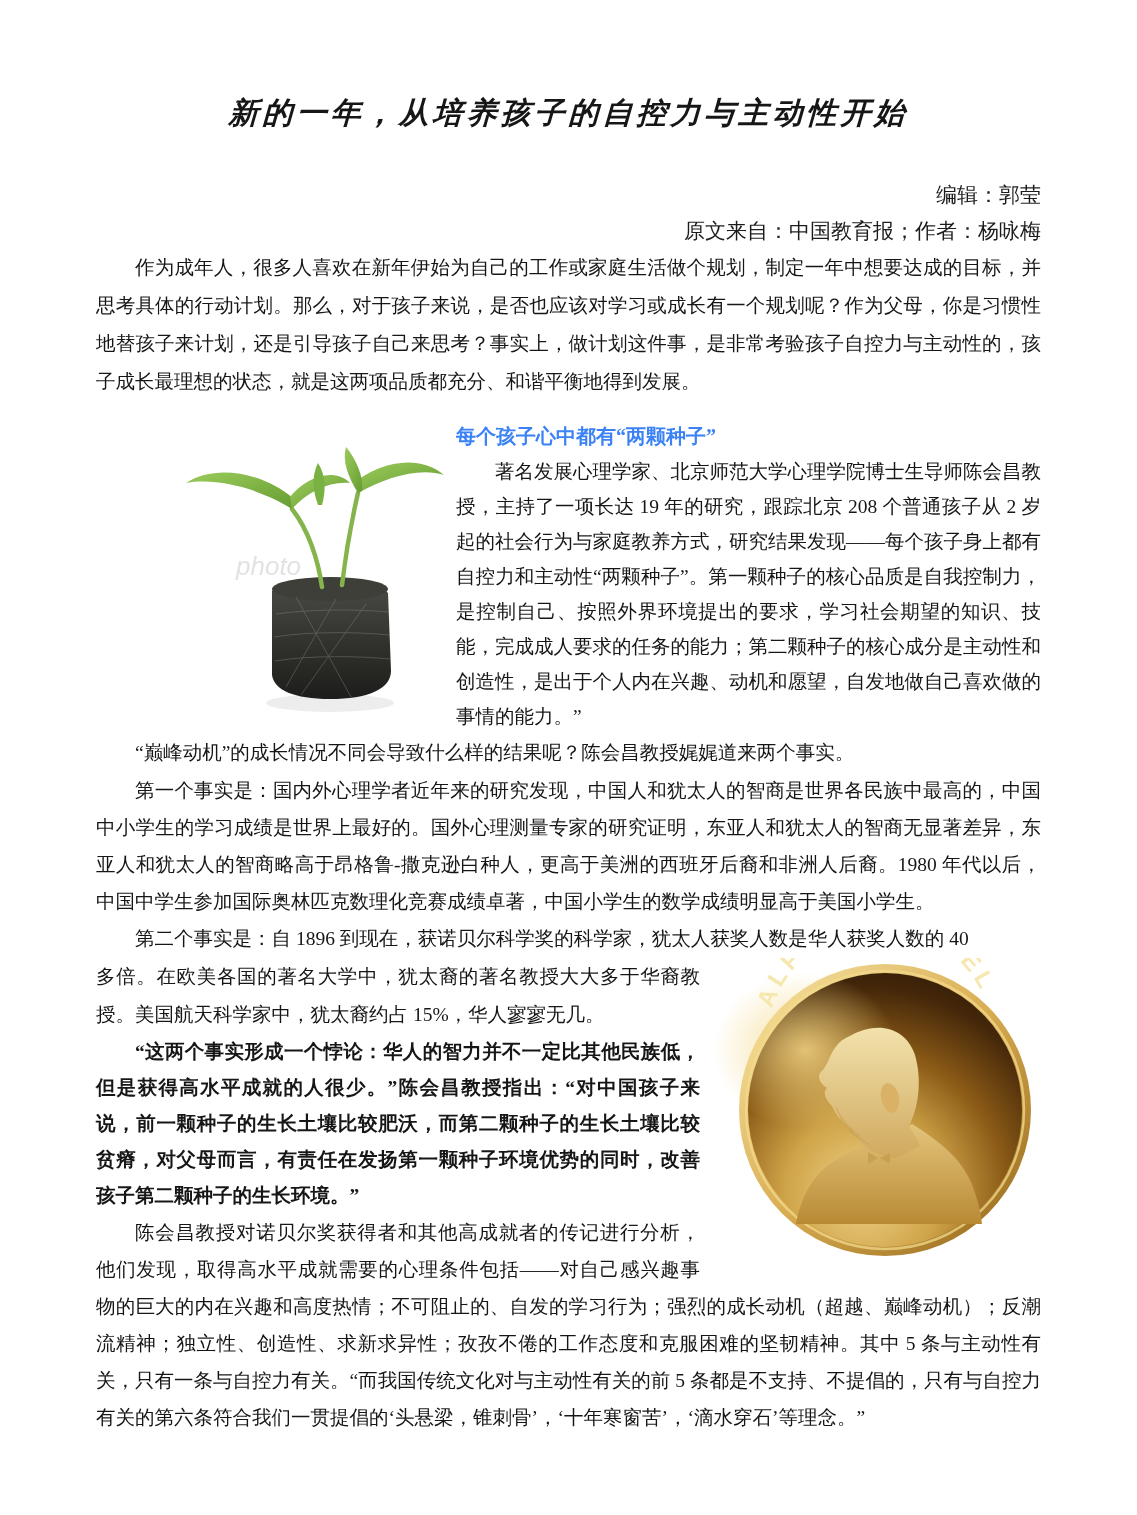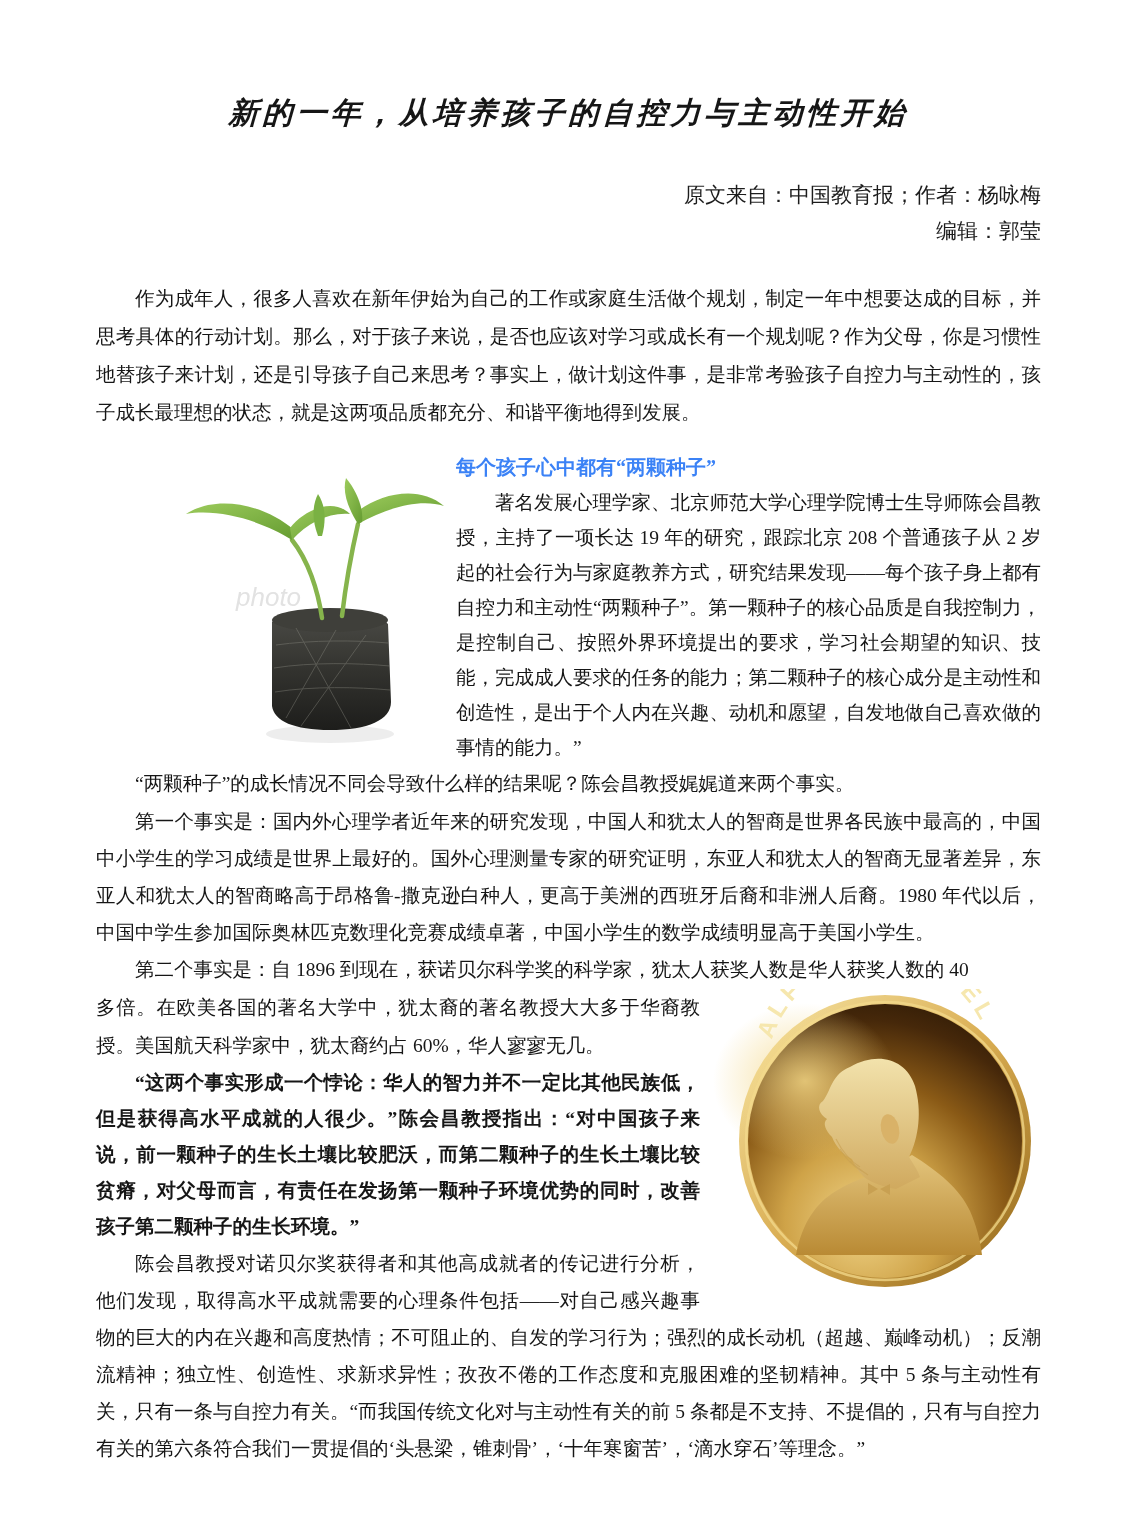--- a/index.html
+++ b/index.html
@@ -33,21 +33,21 @@
 
   p{margin:0;}
   .body-text{
     font-size:19.5px;
     text-align:justify;
     text-justify:inter-ideograph;
     color:#161616;
   }
   .indent{text-indent:2em;}
 
-  .intro{margin-top:31px;line-height:38px;}
+  .intro{line-height:38px;}
 
   .sec1{margin-top:18px;}
   .seedling-float{
     float:left;
     width:360px;height:315px;
   }
   .heading{
     font-weight:bold;
     font-size:20px;
     font-family:"Liberation Serif","DejaVu Serif",serif;
@@ -74,22 +74,22 @@
 </style>
 </head>
 <body>
 
 <div class="page">
   <div class="content">
 
     <div class="title">新的一年，从培养孩子的自控力与主动性开始</div>
 
     <div class="byline">
+      <div>编辑：郭莹</div>
       <div>原文来自：中国教育报；作者：杨咏梅</div>
-      <div>编辑：郭莹</div>
     </div>
 
     <p class="body-text intro indent">作为成年人，很多人喜欢在新年伊始为自己的工作或家庭生活做个规划，制定一年中想要达成的目标，并思考具体的行动计划。那么，对于孩子来说，是否也应该对学习或成长有一个规划呢？作为父母，你是习惯性地替孩子来计划，还是引导孩子自己来思考？事实上，做计划这件事，是非常考验孩子自控力与主动性的，孩子成长最理想的状态，就是这两项品质都充分、和谐平衡地得到发展。</p>
 
     <div class="sec1">
       <div class="seedling-float">
         <svg class="figure-svg" viewBox="0 0 360 315" xmlns="http://www.w3.org/2000/svg">
           <defs>
             <linearGradient id="potGrad" x1="0" y1="0" x2="0" y2="1">
               <stop offset="0" stop-color="#4d4d48"></stop>
@@ -124,21 +124,21 @@
             <path d="M 262 74 C 252 58 246 42 250 28 C 260 40 268 58 266 72 Z"></path>
             <path d="M 222 86 C 216 70 216 56 222 44 C 230 56 230 72 226 86 Z" fill="#7ab143"></path>
           </g>
         </svg>
       </div>
 
       <div class="heading h-seeds">每个孩子心中都有“两颗种子”</div>
       <p class="body-text p-seeds indent">著名发展心理学家、北京师范大学心理学院博士生导师陈会昌教授，主持了一项长达 19 年的研究，跟踪北京 208 个普通孩子从 2 岁起的社会行为与家庭教养方式，研究结果发现——每个孩子身上都有自控力和主动性“两颗种子”。第一颗种子的核心品质是自我控制力，是控制自己、按照外界环境提出的要求，学习社会期望的知识、技能，完成成人要求的任务的能力；第二颗种子的核心成分是主动性和创造性，是出于个人内在兴趣、动机和愿望，自发地做自己喜欢做的事情的能力。”</p>
     </div>
 
-    <p class="body-text p-result indent">“两颗种子”的成长情况不同会导致什么样的结果呢？陈会昌教授娓娓道来两个事实。</p>
+    <p class="body-text p-result indent">“巅峰动机”的成长情况不同会导致什么样的结果呢？陈会昌教授娓娓道来两个事实。</p>
 
     <p class="body-text p-fact1 indent">第一个事实是：国内外心理学者近年来的研究发现，中国人和犹太人的智商是世界各民族中最高的，中国中小学生的学习成绩是世界上最好的。国外心理测量专家的研究证明，东亚人和犹太人的智商无显著差异，东亚人和犹太人的智商略高于昂格鲁-撒克逊白种人，更高于美洲的西班牙后裔和非洲人后裔。1980 年代以后，中国中学生参加国际奥林匹克数理化竞赛成绩卓著，中国小学生的数学成绩明显高于美国小学生。</p>
 
     <p class="body-text p-fact2-start indent">第二个事实是：自 1896 到现在，获诺贝尔科学奖的科学家，犹太人获奖人数是华人获奖人数的 40</p>
 
     <p class="body-text p-fact2-wrap"><span class="medal-float">
           <svg class="figure-svg" viewBox="0 0 341 326" xmlns="http://www.w3.org/2000/svg">
           <defs>
             <linearGradient id="rimGrad" x1="0" y1="0" x2="1" y2="1">
               <stop offset="0" stop-color="#f8e7a8"></stop>
@@ -174,21 +174,21 @@
           <path d="M 150 78 C 178 62 206 70 215 97 C 222 122 219 148 209 168 C 214 176 218 182 220 188 L 196 200 C 184 198 172 194 164 188 C 158 182 154 176 152 170 C 144 167 136 158 132 148 C 126 142 122 134 127 130 C 119 125 116 116 123 112 C 128 105 130 98 133 93 C 137 86 142 81 150 78 Z" fill="url(#bustGrad)"></path>
           <ellipse cx="190" cy="140" rx="9" ry="15" transform="rotate(-12 190 140)" fill="#d9b268"></ellipse>
           <g stroke="#c8a052" stroke-width="1.2" opacity="0.6" fill="none">
             <path d="M 140 160 C 146 170 154 178 162 182"></path>
             <path d="M 136 150 C 142 162 150 172 160 178"></path>
             <path d="M 150 172 C 156 178 162 182 168 186"></path>
           </g>
           <path d="M 168 194 L 178 200 L 168 206 Z M 180 200 L 190 195 L 190 206 Z" fill="#c8a052"></path>
           <text font-family="Liberation Sans, sans-serif" font-size="24" font-weight="bold" letter-spacing="5" fill="#f6e7ae"><textPath href="#medalArc" startOffset="50%" text-anchor="middle">ALFRED · NOBEL</textPath></text>
         </svg>
-        </span><span>多倍。在欧美各国的著名大学中，犹太裔的著名教授大大多于华裔教授。美国航天科学家中，犹太裔约占 60%，华人寥寥无几。</span></p>
+        </span><span>多倍。在欧美各国的著名大学中，犹太裔的著名教授大大多于华裔教授。美国航天科学家中，犹太裔约占 15%，华人寥寥无几。</span></p>
 
     <p class="body-text p-paradox indent">“这两个事实形成一个悖论：华人的智力并不一定比其他民族低，但是获得高水平成就的人很少。”陈会昌教授指出：“对中国孩子来说，前一颗种子的生长土壤比较肥沃，而第二颗种子的生长土壤比较贫瘠，对父母而言，有责任在发扬第一颗种子环境优势的同时，改善孩子第二颗种子的生长环境。”</p>
 
 
     <p class="body-text p-bio indent">陈会昌教授对诺贝尔奖获得者和其他高成就者的传记进行分析，他们发现，取得高水平成就需要的心理条件包括——对自己感兴趣事物的巨大的内在兴趣和高度热情；不可阻止的、自发的学习行为；强烈的成长动机（超越、巅峰动机）；反潮流精神；独立性、创造性、求新求异性；孜孜不倦的工作态度和克服困难的坚韧精神。其中 5 条与主动性有关，只有一条与自控力有关。“而我国传统文化对与主动性有关的前 5 条都是不支持、不提倡的，只有与自控力有关的第六条符合我们一贯提倡的‘头悬梁，锥刺骨’，‘十年寒窗苦’，‘滴水穿石’等理念。”</p>
 
   </div>
 </div>
 
 </body></html>

